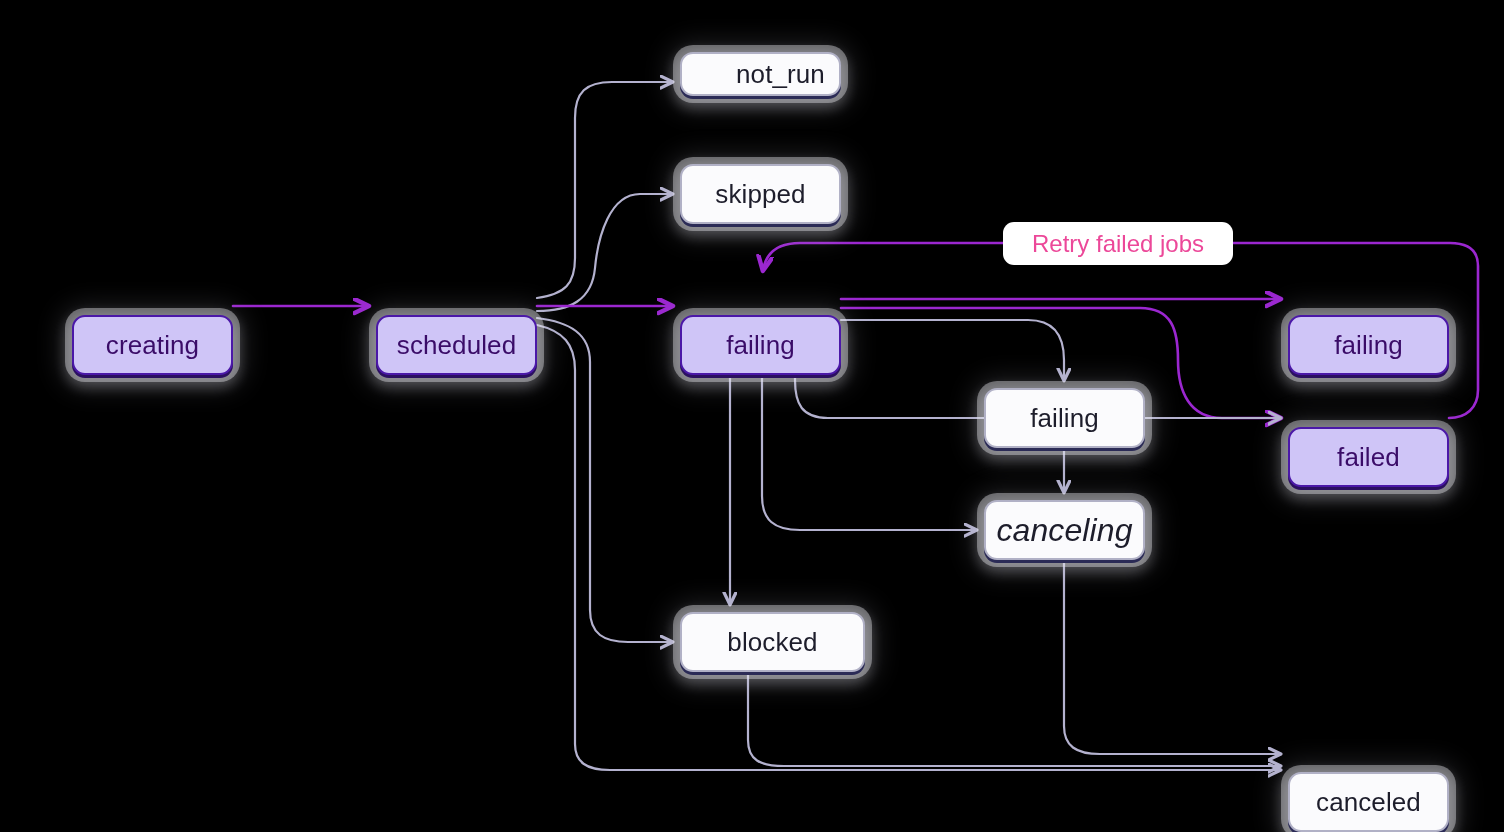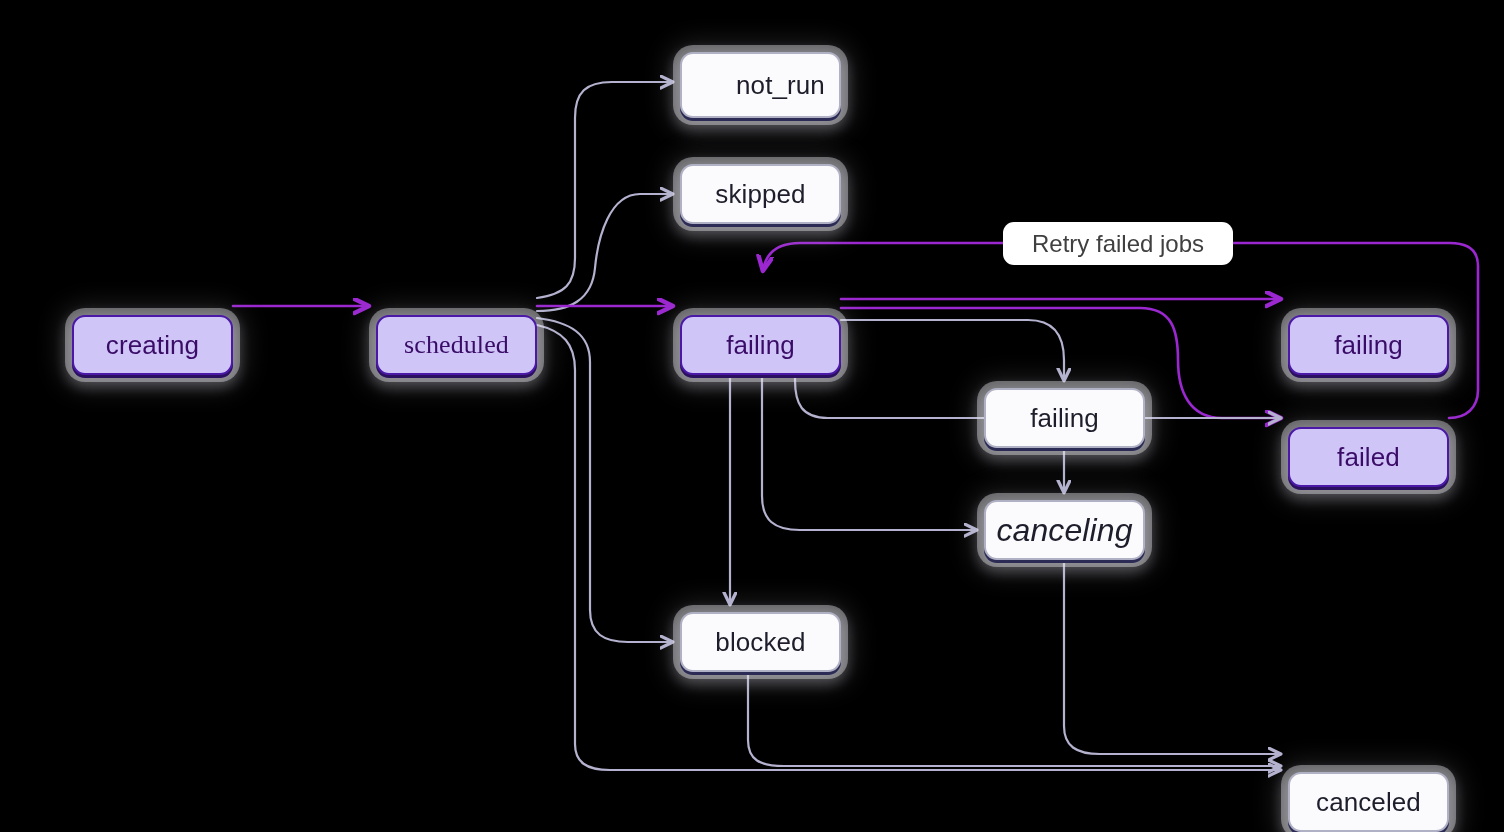--- a/index.html
+++ b/index.html
@@ -62,21 +62,21 @@
       0 2px 26px 12px rgba(190,190,205,0.17);
   }
   .edge-label {
     position: absolute;
     box-sizing: border-box;
     display: flex;
     align-items: center;
     justify-content: center;
     background: #ffffff;
     border-radius: 11px;
-    color: #404040;
+    color: #ec4899;
     white-space: nowrap;
     z-index: 7;
   }
 </style>
 </head>
 <body>
 
 <div id="stage">
 
   <svg id="edge-layer" viewBox="0 0 1504 832" xmlns="http://www.w3.org/2000/svg">
@@ -106,39 +106,39 @@
         <path d="M 1145 418 L 1280 418" fill="none" stroke="#b4b2cf" stroke-width="2.2" stroke-linecap="round" stroke-linejoin="round" marker-end="url(#arrow-gray)"></path>
         <path d="M 1064 448 L 1064 492" fill="none" stroke="#b4b2cf" stroke-width="2.2" stroke-linecap="round" stroke-linejoin="round" marker-end="url(#arrow-gray)"></path>
         <path d="M 1064 560 L 1064 726 C 1064 746 1076 754 1100 754 L 1280 754" fill="none" stroke="#b4b2cf" stroke-width="2.2" stroke-linecap="round" stroke-linejoin="round" marker-end="url(#arrow-gray)"></path>
       </g>
   </svg>
 
   <div id="node-layer">
       <div class="node state-active" style="left: 72px; top: 276px; width: 161px; height: 60px; font-size: 26px;">
         <span class="node-label">creating</span>
       </div>
-      <div class="node state-active" style="left: 376px; top: 276px; width: 161px; height: 60px; font-size: 26px; font-family: Liberation Serif, serif;">
+      <div class="node state-active" style="left: 376px; top: 276px; width: 161px; height: 60px; font-size: 26px;">
         <span class="node-label">scheduled</span>
       </div>
-      <div class="node state-neutral" style="left: 680px; top: 52px; width: 161px; height: 66px; font-size: 26px; padding-left: 40px;">
+      <div class="node state-neutral" style="left: 680px; top: 52px; width: 161px; height: 44px; font-size: 26px; padding-left: 40px;">
         <span class="node-label">not_run</span>
       </div>
       <div class="node state-neutral" style="left: 680px; top: 164px; width: 161px; height: 60px; font-size: 26px;">
         <span class="node-label">skipped</span>
       </div>
       <div class="node state-active" style="left: 680px; top: 276px; width: 161px; height: 60px; font-size: 26px;">
         <span class="node-label">failing</span>
       </div>
       <div class="node state-neutral" style="left: 984px; top: 388px; width: 161px; height: 60px; font-size: 26px;">
         <span class="node-label">failing</span>
       </div>
       <div class="node state-neutral" style="left: 984px; top: 500px; width: 161px; height: 60px; font-size: 32px; font-style: italic;">
         <span class="node-label">canceling</span>
       </div>
-      <div class="node state-neutral" style="left: 680px; top: 612px; width: 161px; height: 60px; font-size: 26px;">
+      <div class="node state-neutral" style="left: 680px; top: 612px; width: 185px; height: 60px; font-size: 26px;">
         <span class="node-label">blocked</span>
       </div>
       <div class="node state-active" style="left: 1288px; top: 276px; width: 161px; height: 60px; font-size: 26px;">
         <span class="node-label">failing</span>
       </div>
       <div class="node state-active" style="left: 1288px; top: 388px; width: 161px; height: 60px; font-size: 26px;">
         <span class="node-label">failed</span>
       </div>
       <div class="node state-neutral" style="left: 1288px; top: 724px; width: 161px; height: 60px; font-size: 26px; margin-top: 48px;">
         <span class="node-label">canceled</span>

